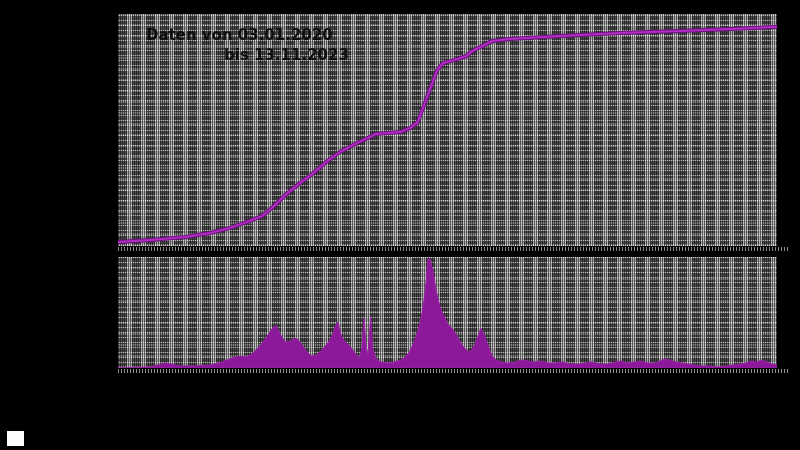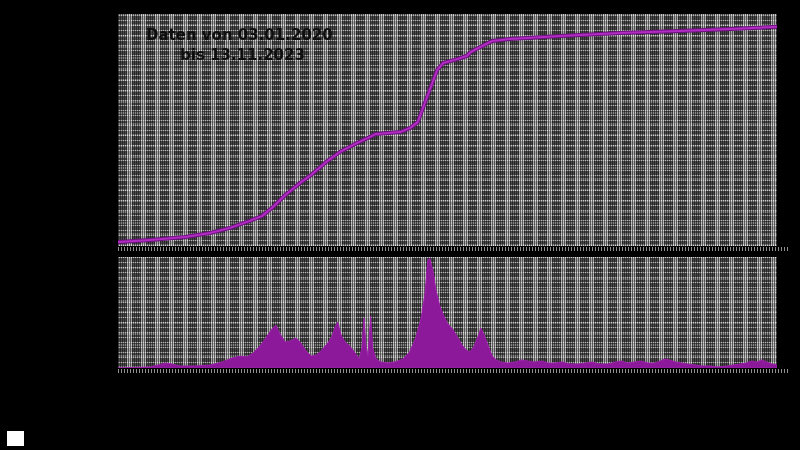--- a/index.html
+++ b/index.html
@@ -20,21 +20,21 @@
       #7e7e7e;
   }
   .panel-top{top:14px;height:232px;}
   .panel-bottom{top:257px;height:111px;}
   .panel svg{position:absolute;left:0;top:0;width:100%;height:100%;display:block;}
   .annotation{
     position:absolute;left:28px;top:11px;z-index:3;
     font-size:15px;font-weight:700;line-height:20px;
     letter-spacing:0px;
   }
-  .annotation .line2{margin-left:34px;}
+  .annotation .line2{margin-left:78px;}
   .ticks{
     position:absolute;left:118px;width:672px;height:4px;
     background:repeating-linear-gradient(90deg,#8f8f8f 0 1px,transparent 1px 3px);
   }
   .ticks-top{top:247px;}
   .ticks-bottom{top:369px;}
   .legend-swatch{position:absolute;left:7px;top:431px;width:17px;height:15px;}
 </style>
 </head>
 <body style="background: rgb(0, 0, 0);">

